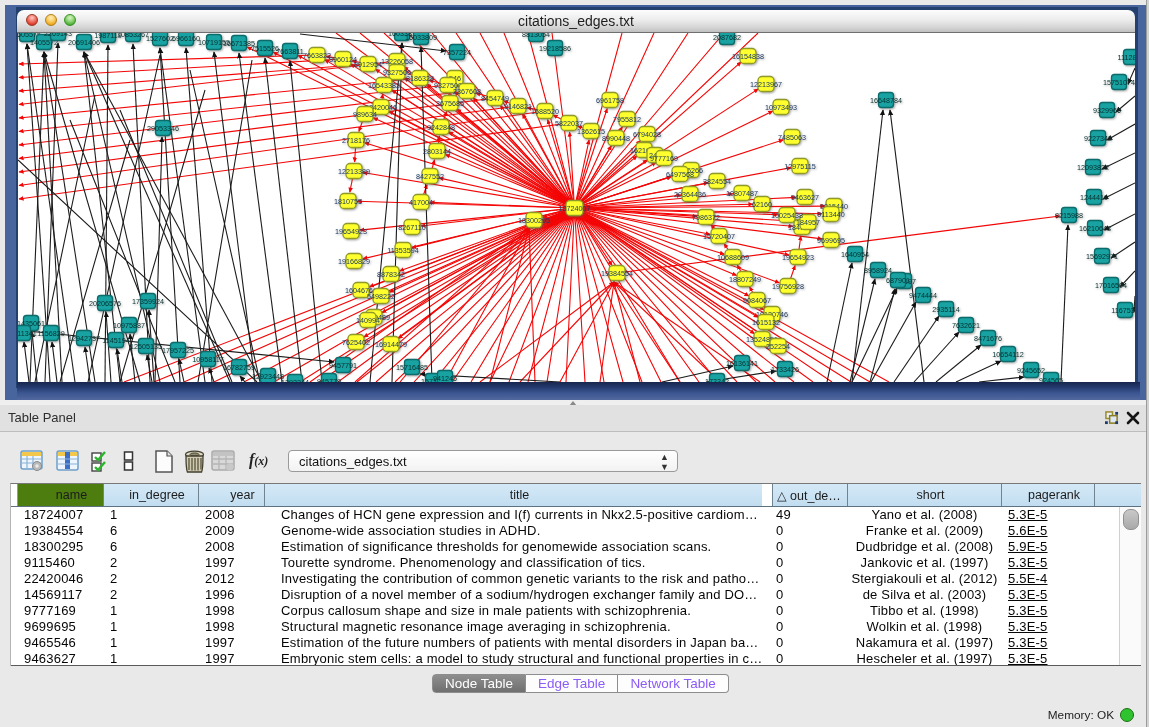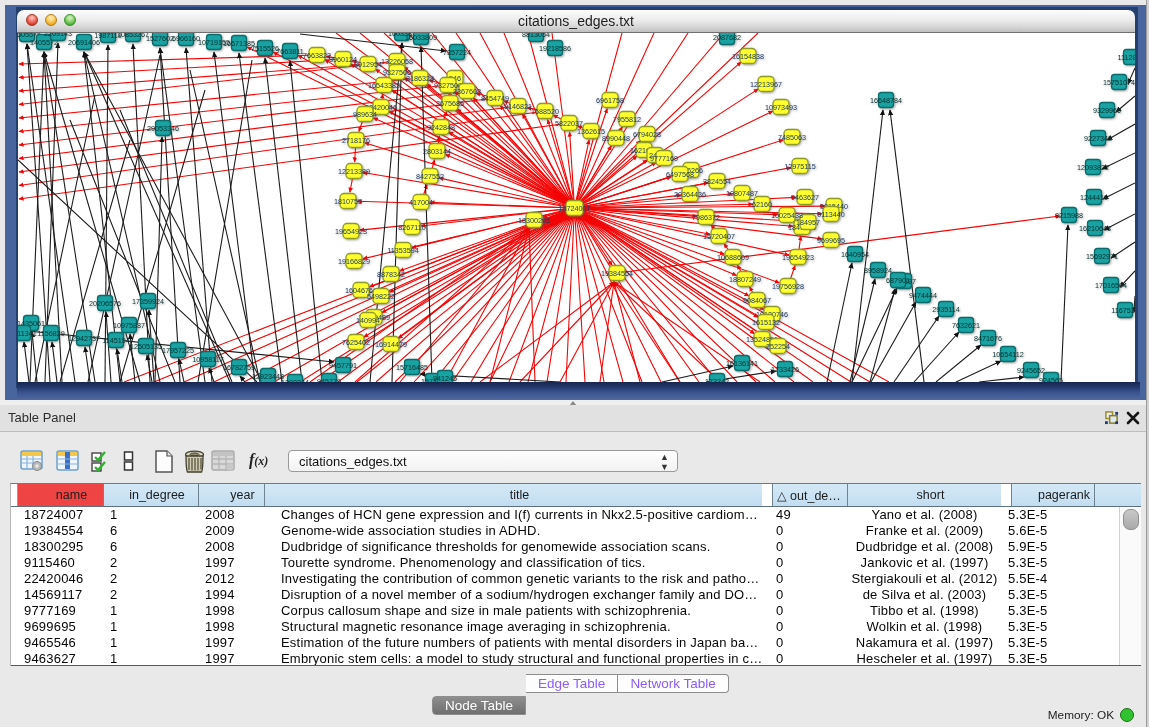--- a/index.html
+++ b/index.html
@@ -37,28 +37,28 @@
 .thead .hc{position:absolute;top:0;height:22px;border-left:1px solid #6f8391;box-sizing:border-box;
  font-size:12.5px;color:#1c1c1c;text-align:center;padding-top:4px;text-indent:12px;background:linear-gradient(180deg,#d4e9f7,#c2ddf0);}
 .trow{position:absolute;left:0;height:16px;width:1130px;font-size:13px;letter-spacing:0.2px;color:#060606;white-space:nowrap;}
 .trow div{position:absolute;top:0;overflow:hidden;white-space:nowrap;text-overflow:ellipsis;}
 .c1{left:13px;width:84px;}
 .c2{left:99px;width:94px;}
 .c3{left:194px;width:72px;}
 .c4{left:270px;width:482px;}
 .c5{left:765px;width:68px;}
 .c6{left:835px;width:157px;text-align:center;}
-.c7{left:997px;width:92px;}
+.c7{left:997px;width:92px;text-decoration:underline;}
 #vsb{position:absolute;left:1108px;top:23px;width:21px;height:158px;background:#fafafa;border-left:1px solid #d0d0d0;}
 #vsb .thumb{position:absolute;left:2.5px;top:2px;width:14px;height:19px;border-radius:7px;background:linear-gradient(180deg,#c9c9c9,#a8a8a8);border:1px solid #909090;}
 #tbl .bot{position:absolute;left:0;top:181px;width:1130px;border-top:1px solid #5a5a5a;}
 
 #tabs{position:absolute;left:432px;top:274px;height:19px;font-size:13.5px;}
 #tabs .seg{float:left;height:17px;padding:0 12px;line-height:17px;background:#fdfdfd;border:1px solid #8d8d8d;border-left:none;color:#8b5cf6;}
-#tabs .seg.first{border-left:1px solid #8d8d8d;border-radius:4px 0 0 4px;margin-top:22px;}
+#tabs .seg.first{border-left:1px solid #8d8d8d;border-radius:4px 0 0 4px;}
 #tabs .seg.last{border-radius:0 4px 4px 0;}
 #tabs .seg.sel{background:linear-gradient(180deg,#8e8e8e,#6f6f6f);color:#fff;}
 #status{position:absolute;right:15px;top:308px;font-size:11.8px;color:#1d1d1d;padding-left:44px;}
 #status .dot{display:inline-block;width:12px;height:12px;border-radius:50%;background:#2fc32f;border:1.5px solid #1e6f14;vertical-align:-3px;margin-left:6px;}
 </style></head>
 <body>
 <div id="netwin">
   <div class="innershadow"></div>
     <div id="botband"></div>
   <div id="titlebar">
@@ -894,27 +894,27 @@
       <circle cx="19" cy="17" r="3.6" fill="#c9c9c9"></circle>
     </svg>
     <div style="position:absolute;left:249px;top:20px;font-size:16px;font-style:italic;font-weight:bold;color:#222;font-family:'Liberation Serif',serif;">f<span style="font-size:12px;">(x)</span></div>
     <div id="combo">
         <div class="ct">citations_edges.txt</div>
         <div class="arr">▲<br>▼</div>
       </div>
   </div>
   <div id="tbl">
     <div class="thead">
-      <div class="hc" style="left:6px;width:96px;border-left:1px solid #9a9a9a;background:#ef4444;">name</div>
+      <div class="hc" style="left:6px;width:96px;border-left:1px solid #9a9a9a;background:#4d7c0f;">name</div>
       <div class="hc" style="left:92px;width:95px;">in_degree</div>
       <div class="hc" style="left:187px;width:76px;">year</div>
       <div class="hc" style="left:253px;width:498px;">title</div>
       <div class="hc" style="left:761px;width:75px;text-align:left;text-indent:0;padding-left:4px;">△ out_de…</div>
       <div class="hc" style="left:836px;width:154px;">short</div>
-      <div class="hc" style="left:990px;width:93px;margin-left:10px;">pagerank</div>
+      <div class="hc" style="left:990px;width:93px;">pagerank</div>
       <div class="hc" style="left:1083px;width:47px;"></div>
     </div>
     <div style="position:absolute;left:0;top:23px;width:1130px;height:158px;overflow:hidden;" id="rowsbox">
 <div class="trow" style="top:0px">
           <div class="c1">18724007</div>
           <div class="c2">1</div>
           <div class="c3">2008</div>
           <div class="c4">Changes of HCN gene expression and I(f) currents in Nkx2.5‑positive cardiomyocytes.</div>
           <div class="c5">49</div>
           <div class="c6">Yano et al. (2008)</div>
@@ -926,21 +926,21 @@
           <div class="c3">2009</div>
           <div class="c4">Genome‑wide association studies in ADHD.</div>
           <div class="c5">0</div>
           <div class="c6">Franke et al. (2009)</div>
           <div class="c7">5.6E‑5</div>
         </div>
 <div class="trow" style="top:32px">
           <div class="c1">18300295</div>
           <div class="c2">6</div>
           <div class="c3">2008</div>
-          <div class="c4">Dudbridge of significance thresholds for genomewide association scans.</div>
+          <div class="c4">Estimation of significance thresholds for genomewide association scans.</div>
           <div class="c5">0</div>
           <div class="c6">Dudbridge et al. (2008)</div>
           <div class="c7">5.9E‑5</div>
         </div>
 <div class="trow" style="top:48px">
           <div class="c1">9115460</div>
           <div class="c2">2</div>
           <div class="c3">1997</div>
           <div class="c4">Tourette syndrome. Phenomenology and classification of tics.</div>
           <div class="c5">0</div>
@@ -952,21 +952,21 @@
           <div class="c2">2</div>
           <div class="c3">2012</div>
           <div class="c4">Investigating the contribution of common genetic variants to the risk and pathogenesis of attention deficit</div>
           <div class="c5">0</div>
           <div class="c6">Stergiakouli et al. (2012)</div>
           <div class="c7">5.5E‑4</div>
         </div>
 <div class="trow" style="top:80px">
           <div class="c1">14569117</div>
           <div class="c2">2</div>
-          <div class="c3">1994</div>
+          <div class="c3">1996</div>
           <div class="c4">Disruption of a novel member of a sodium/hydrogen exchanger family and DOCK3 gene family</div>
           <div class="c5">0</div>
           <div class="c6">de Silva et al. (2003)</div>
           <div class="c7">5.3E‑5</div>
         </div>
 <div class="trow" style="top:96px">
           <div class="c1">9777169</div>
           <div class="c2">1</div>
           <div class="c3">1998</div>
           <div class="c4">Corpus callosum shape and size in male patients with schizophrenia.</div>

